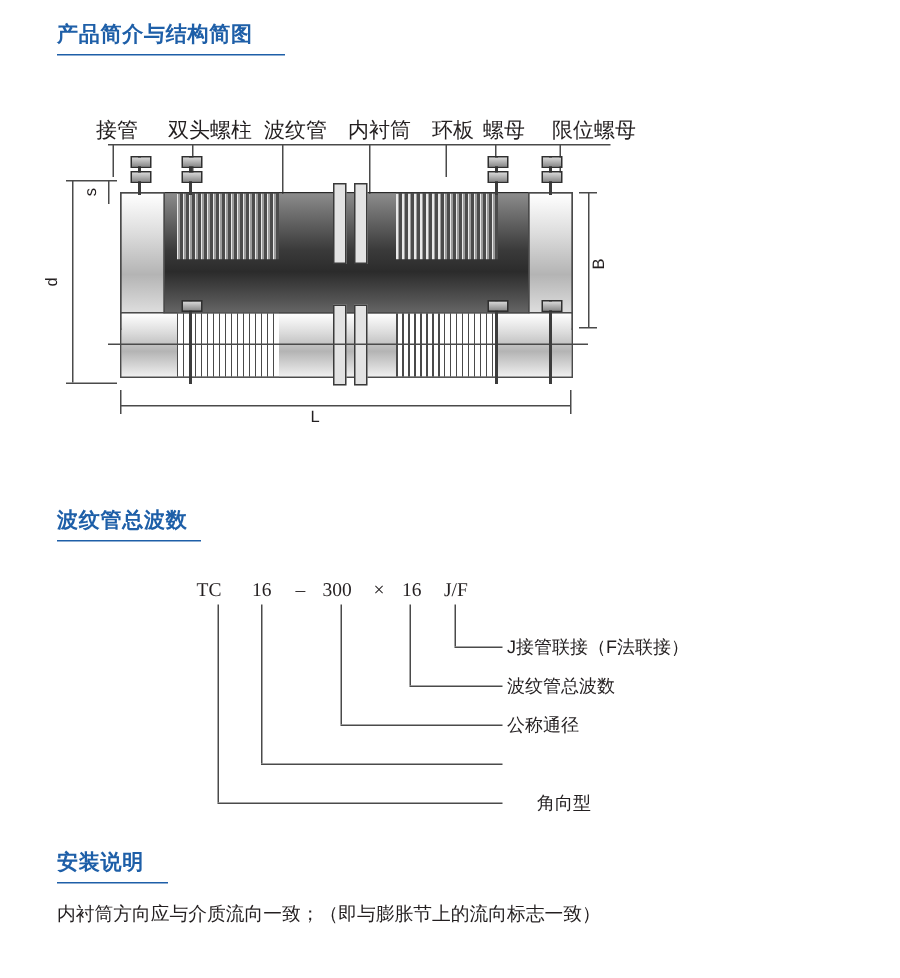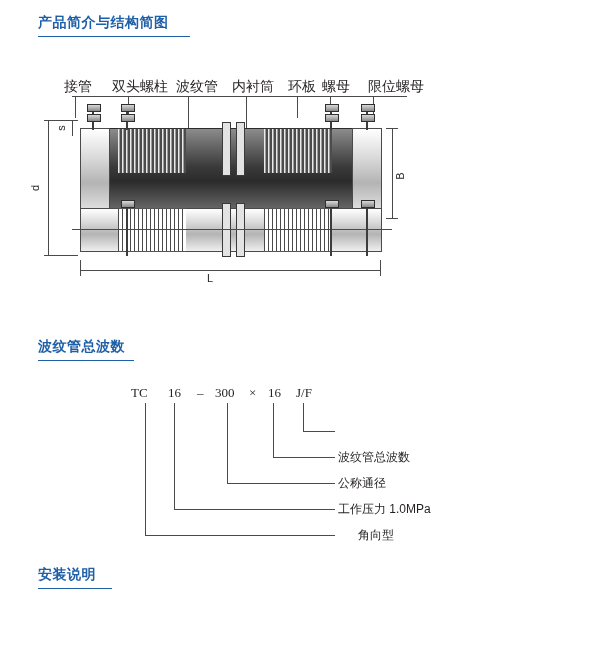--- a/index.html
+++ b/index.html
@@ -198,35 +198,36 @@
   <div class="code-part" style="left:131px; top:10px;">TC</div>
   <div class="code-part" style="left:168px; top:10px;">16</div>
   <div class="code-part" style="left:197px; top:10px;">–</div>
   <div class="code-part" style="left:215px; top:10px;">300</div>
   <div class="code-part" style="left:249px; top:10px;">×</div>
   <div class="code-part" style="left:268px; top:10px;">16</div>
   <div class="code-part" style="left:296px; top:10px;">J/F</div>
 
   <div class="vline" style="left:303px; top:28px; height:28px;"></div>
   <div class="hline" style="left:303px; top:56px; width:32px;"></div>
+  <div class="code-desc" style="left:338px; top:48px;">J接管联接（F法联接）</div>
 
   <div class="vline" style="left:273px; top:28px; height:54px;"></div>
   <div class="hline" style="left:273px; top:82px; width:62px;"></div>
   <div class="code-desc" style="left:338px; top:74px;text-align:right;">波纹管总波数</div>
 
   <div class="vline" style="left:227px; top:28px; height:80px;"></div>
   <div class="hline" style="left:227px; top:108px; width:108px;"></div>
   <div class="code-desc" style="left:338px; top:100px;">公称通径</div>
 
   <div class="vline" style="left:174px; top:28px; height:106px;"></div>
   <div class="hline" style="left:174px; top:134px; width:161px;"></div>
-  <div class="code-desc" style="left:338px; top:126px;">工作压力 1.0MPa</div>
 
   <div class="vline" style="left:145px; top:28px; height:132px;"></div>
   <div class="hline" style="left:145px; top:160px; width:190px;"></div>
   <div class="code-desc" style="left:338px; top:152px;margin-left:20px;">角向型</div>
 </div>
 
 <div class="section-title" style="left:38px; top:566px;">安装说明</div>
 <div class="title-underline" style="left:38px; top:588px; width:74px;"></div>
 
 <div id="notes">
+  <div class="note-line">内衬筒方向应与介质流向一致；（即与膨胀节上的流向标志一致）</div>
 </div>
 
 </body></html>

